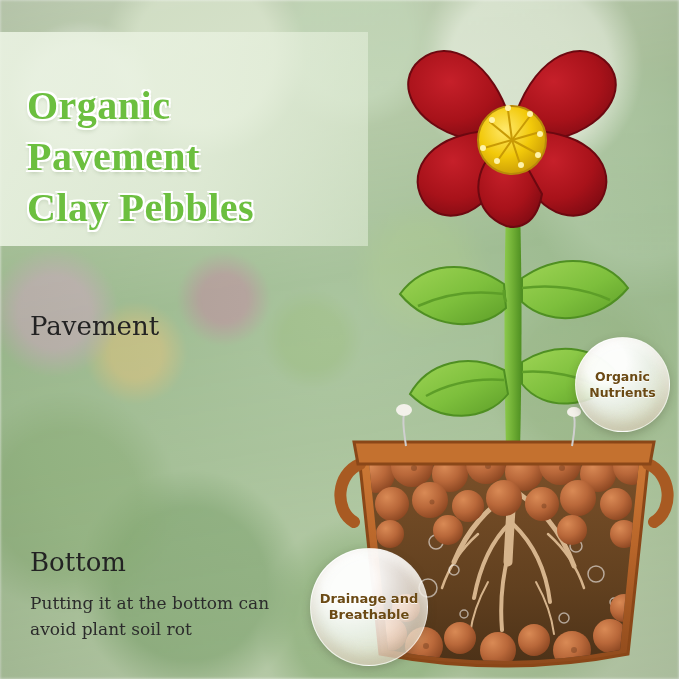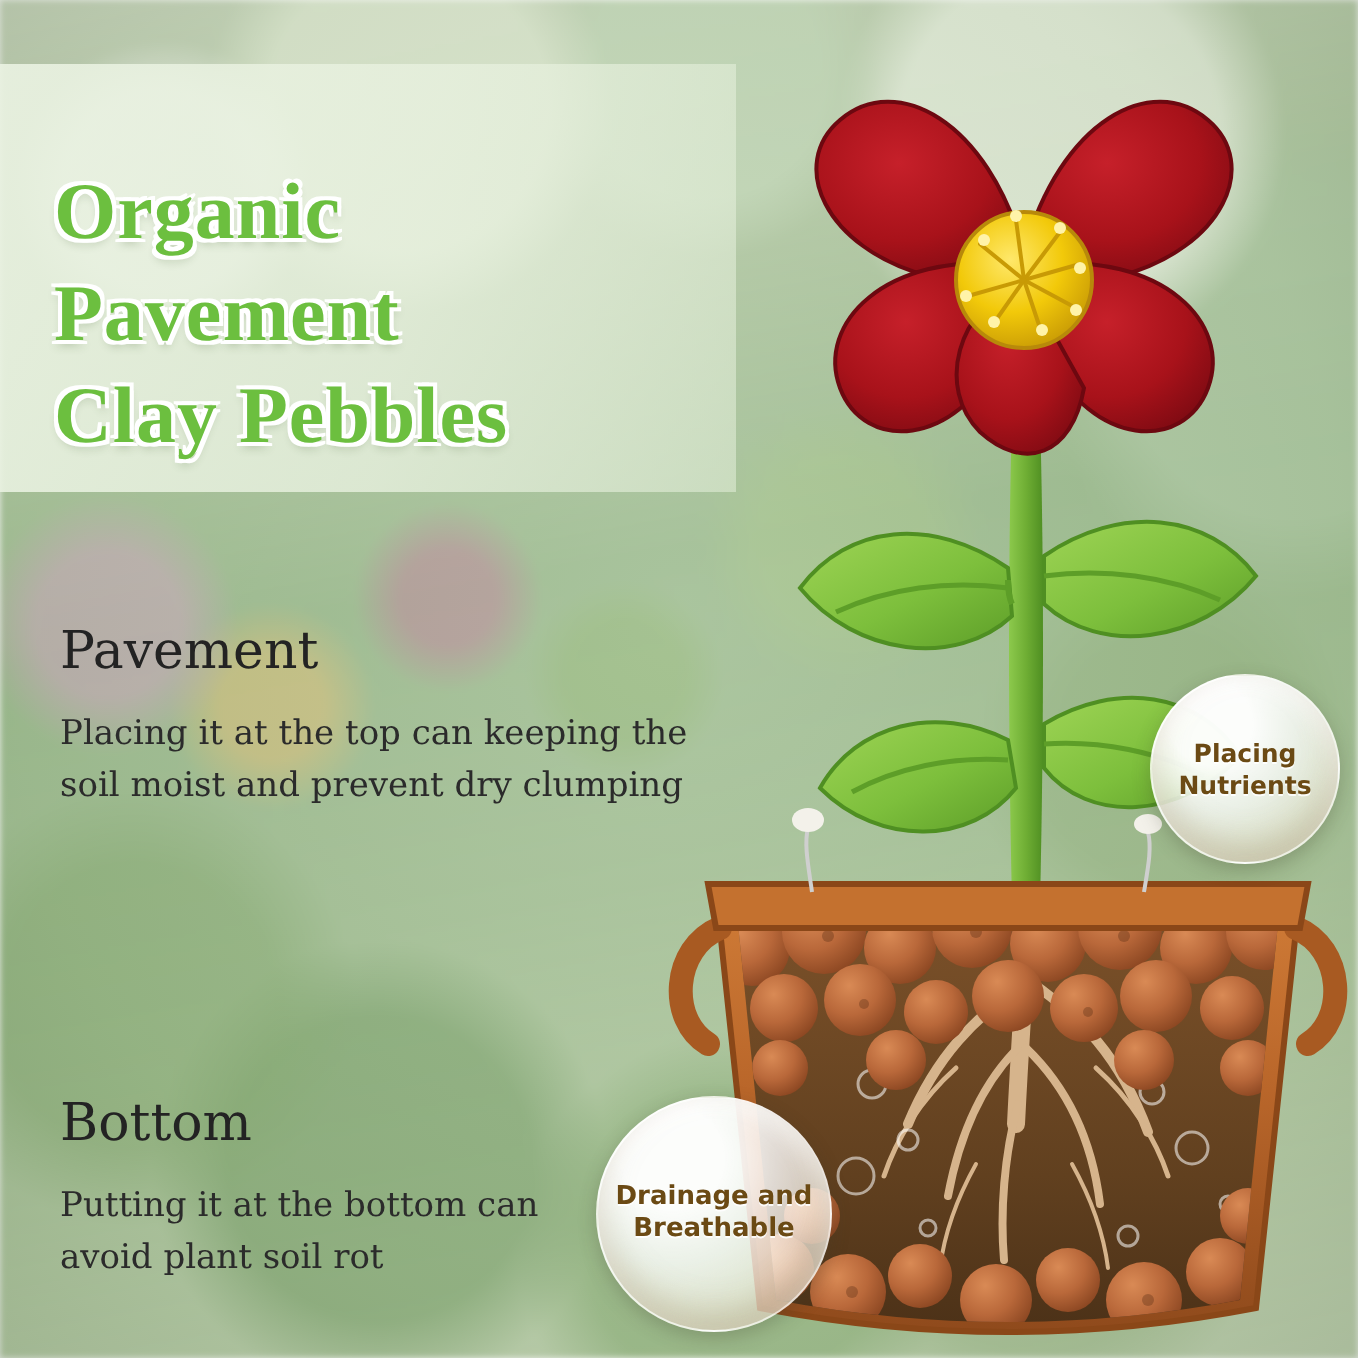--- a/index.html
+++ b/index.html
@@ -124,21 +124,21 @@
     text-shadow: 0 1px 0 rgba(255,255,255,0.85);
     padding: 0 6px;
   }
   #badge-retain {
     left: 575px;
     top: 337px;
     width: 93px;
     height: 93px;
   }
   #badge-drainage {
-    left: 298px;
+    left: 310px;
     top: 548px;
     width: 116px;
     height: 116px;
     align-items: center;
   }
   #badge-drainage span { font-size: 13px; }
 
   
   .art {
     position: absolute;
@@ -341,29 +341,28 @@
   <div class="title-panel">
     <div class="title-text">
       <span class="line">Organic</span>
       <span class="line">Pavement</span>
       <span class="line">Clay Pebbles</span>
     </div>
   </div>
 
   <div class="feature" id="feature-pavement">
     <div class="feature-heading">Pavement</div>
-    <div class="feature-body">Placing it at the top can keeping the soil moist and prevent dry clumping</div>
   </div>
 
   <div class="feature" id="feature-bottom">
     <div class="feature-heading">Bottom</div>
     <div class="feature-body">Putting it at the bottom can avoid plant soil rot</div>
   </div>
 
   <div class="badge" id="badge-retain">
-    <span>Placing Nutrients</span>
+    <span>Organic Nutrients</span>
   </div>
 
   <div class="badge" id="badge-drainage">
     <span>Drainage and Breathable</span>
   </div>
 
 </div>
 
 </body></html>

